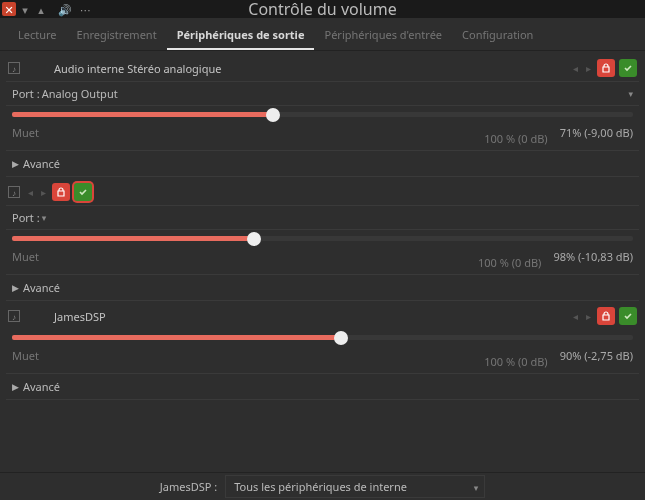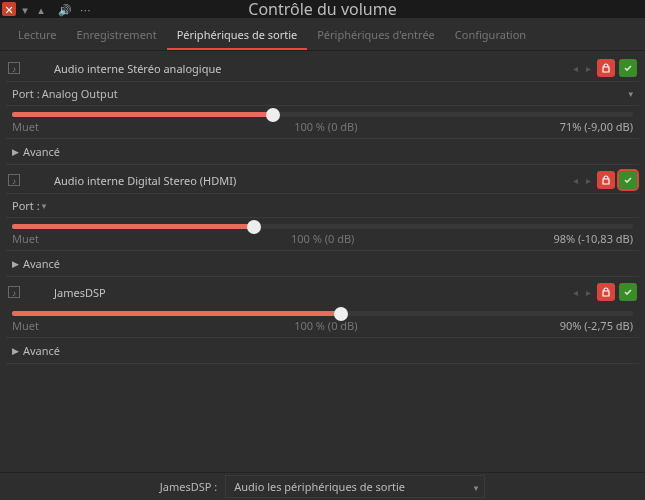--- a/index.html
+++ b/index.html
@@ -31,21 +31,21 @@
   border-bottom: 1px solid #222;
   background: #2e2e2e;
 }
 .tab {
   padding: 5px 10px 6px 10px;
   color: #757575;
   cursor: pointer;
   border-bottom: 2px solid transparent;
   font-size: 11px;
 }
-.tab.active { color: #d8d8d8; border-bottom: 2px solid #ef4444; }
+.tab.active { color: #d8d8d8; border-bottom: 2px solid #e5e5e5; font-weight: bold; }
 .content { padding: 4px 6px 0 6px; overflow:auto; height: calc(500px - 18px - 30px - 28px); }
 .device {
   margin-bottom: 2px;
 }
 .dev-header {
   display: flex;
   align-items: center;
   padding: 4px 2px;
   gap: 6px;
 }
@@ -79,21 +79,21 @@
   position:absolute; left:0; top:0; height:5px; background:#e86b5e; border-radius:2px;
 }
 .slider-thumb {
   position:absolute; top:50%; width:14px; height:14px;
   background:#eee; border-radius:50%; transform:translate(-50%,-50%);
 }
 .info-row {
   display:flex; align-items:center; padding: 2px 6px 4px 6px; color:#757575;gap:12px;
 }
 .info-mute { width: 80px; }
-.info-center { flex:1; text-align:center;}
+.info-center { flex:1; text-align:right;margin-top:12px;}
 .info-right { color:#aaa; }
 .adv-row {
   border-top:1px solid #3a3a3a;
   border-bottom:1px solid #3a3a3a;
   padding:5px 6px;
   display:flex; align-items:center; gap:4px;
   color:#bbb;
   cursor:pointer;
 }
 .tri { font-size:9px; color:#aaa;}
@@ -171,21 +171,20 @@
         <span class="info-right">71% (-9,00 dB)</span>
       </div>
       <div class="adv-row">
         <span class="tri">▶</span>
         <span>Avancé</span>
       </div>
     </div>
     <div class="device">
       <div class="dev-header">
         <span class="dev-icon">♪</span>
-        <span class="dev-name">Audio interne Digital Stereo (HDMI)</span>
         <div class="dev-ctrls">
           <span class="small-arrow">◂</span>
           <span class="small-arrow">▸</span>
           <span class="btn-sq btn-red">
             <svg width="10" height="10" viewBox="0 0 10 10">
               <path d="M3 4 V3 a2 2 0 0 1 4 0 V4 M2 4 h6 v5 h-6 z" fill="none" stroke="#fff" stroke-width="1.2"></path>
             </svg>
           </span>
           <span class="btn-sq btn-green active">
             <svg width="10" height="10" viewBox="0 0 10 10">
@@ -247,16 +246,16 @@
       <div class="adv-row">
         <span class="tri">▶</span>
         <span>Avancé</span>
       </div>
     </div>
   </div>
 
 <div class="footer">
   <span>JamesDSP :</span>
   <div class="footer-select">
-    <span>Audio les périphériques de sortie</span>
+    <span>Tous les périphériques de interne</span>
     <span class="drop-caret">▾</span>
   </div>
 </div>
 
 </body></html>

